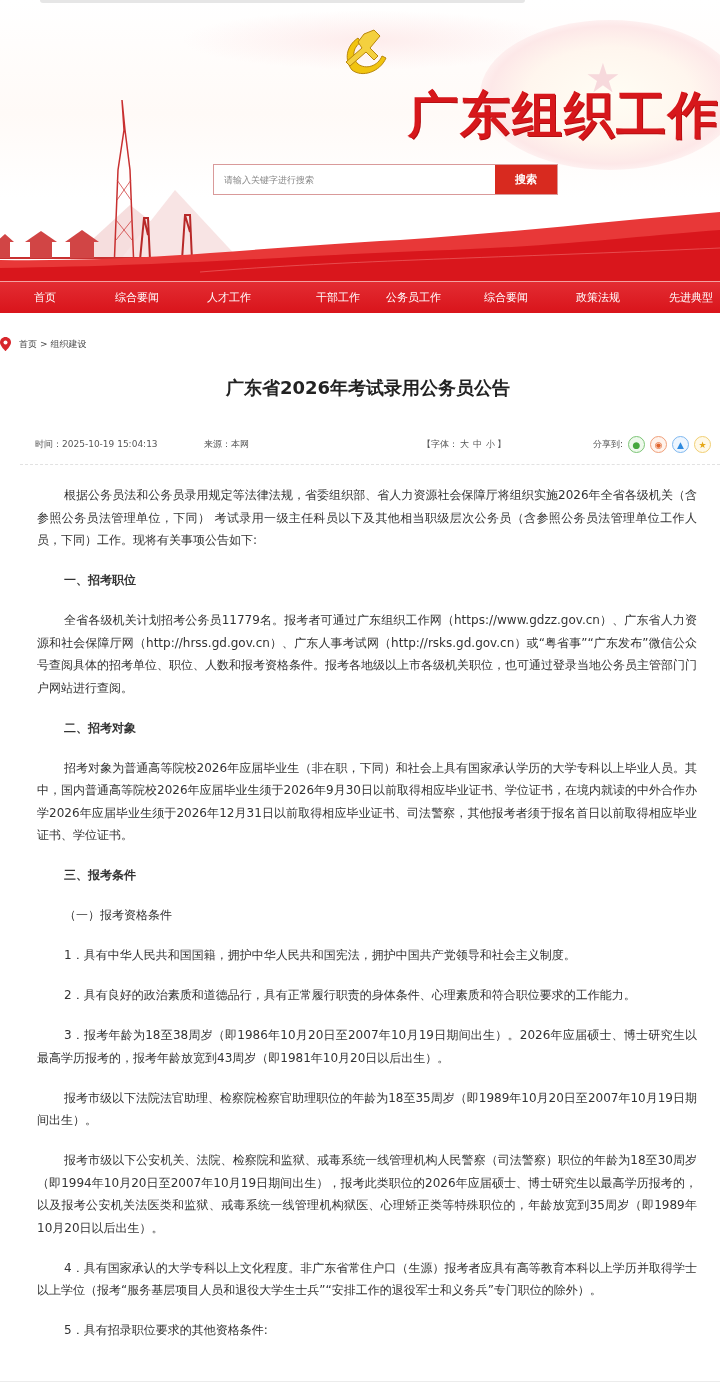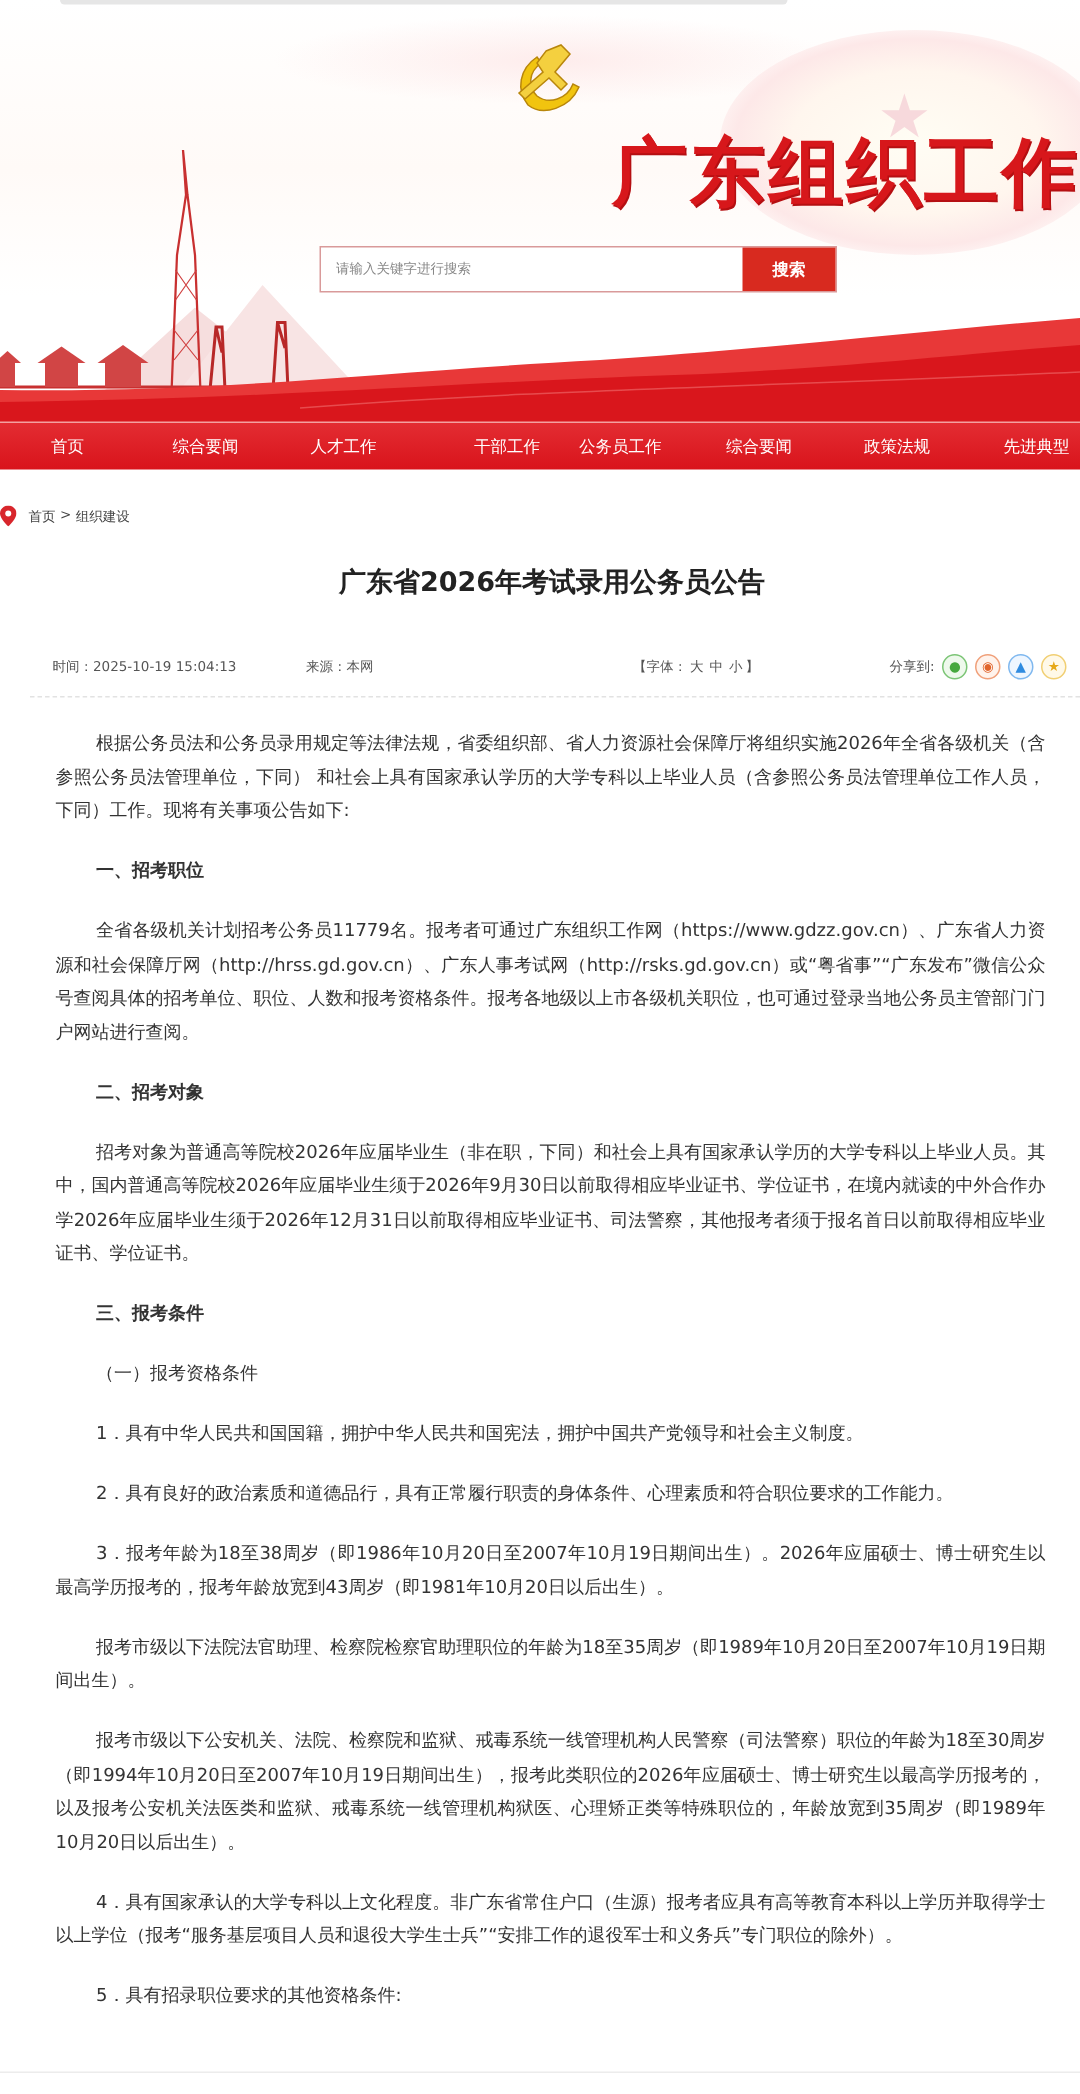--- a/index.html
+++ b/index.html
@@ -141,21 +141,21 @@
   <span>分享到:</span>
   <span class="ico" style="border-color:#7cc576;color:#46a83e;background:#eef9ec">●</span>
   <span class="ico" style="border-color:#f0a07a;color:#e0642c;background:#fff3ec">◉</span>
   <span class="ico" style="border-color:#7fb8ef;color:#2f8be0;background:#eef6ff">▲</span>
   <span class="ico" style="border-color:#f1cf73;color:#e6a817;background:#fff9e8">★</span>
 </div>
 
 <div class="divider"></div>
 
 <div class="content">
-  <p>根据公务员法和公务员录用规定等法律法规，省委组织部、省人力资源社会保障厅将组织实施2026年全省各级机关（含参照公务员法管理单位，下同） 和社会上具有国家承认学历的大学专科以上毕业人员（含参照公务员法管理单位工作人员，下同）工作。现将有关事项公告如下:</p>
+  <p>根据公务员法和公务员录用规定等法律法规，省委组织部、省人力资源社会保障厅将组织实施2026年全省各级机关（含参照公务员法管理单位，下同） 考试录用一级主任科员以下及其他相当职级层次公务员（含参照公务员法管理单位工作人员，下同）工作。现将有关事项公告如下:</p>
   <p class="h">一、招考职位</p>
   <p>全省各级机关计划招考公务员11779名。报考者可通过广东组织工作网（https://www.gdzz.gov.cn）、广东省人力资源和社会保障厅网（http://hrss.gd.gov.cn）、广东人事考试网（http://rsks.gd.gov.cn）或“粤省事”“广东发布”微信公众号查阅具体的招考单位、职位、人数和报考资格条件。报考各地级以上市各级机关职位，也可通过登录当地公务员主管部门门户网站进行查阅。</p>
   <p class="h">二、招考对象</p>
   <p>招考对象为普通高等院校2026年应届毕业生（非在职，下同）和社会上具有国家承认学历的大学专科以上毕业人员。其中，国内普通高等院校2026年应届毕业生须于2026年9月30日以前取得相应毕业证书、学位证书，在境内就读的中外合作办学2026年应届毕业生须于2026年12月31日以前取得相应毕业证书、司法警察，其他报考者须于报名首日以前取得相应毕业证书、学位证书。</p>
   <p class="h">三、报考条件</p>
   <p>（一）报考资格条件</p>
   <p>1．具有中华人民共和国国籍，拥护中华人民共和国宪法，拥护中国共产党领导和社会主义制度。</p>
   <p>2．具有良好的政治素质和道德品行，具有正常履行职责的身体条件、心理素质和符合职位要求的工作能力。</p>
   <p>3．报考年龄为18至38周岁（即1986年10月20日至2007年10月19日期间出生）。2026年应届硕士、博士研究生以最高学历报考的，报考年龄放宽到43周岁（即1981年10月20日以后出生）。</p>
   <p>报考市级以下法院法官助理、检察院检察官助理职位的年龄为18至35周岁（即1989年10月20日至2007年10月19日期间出生）。</p>

